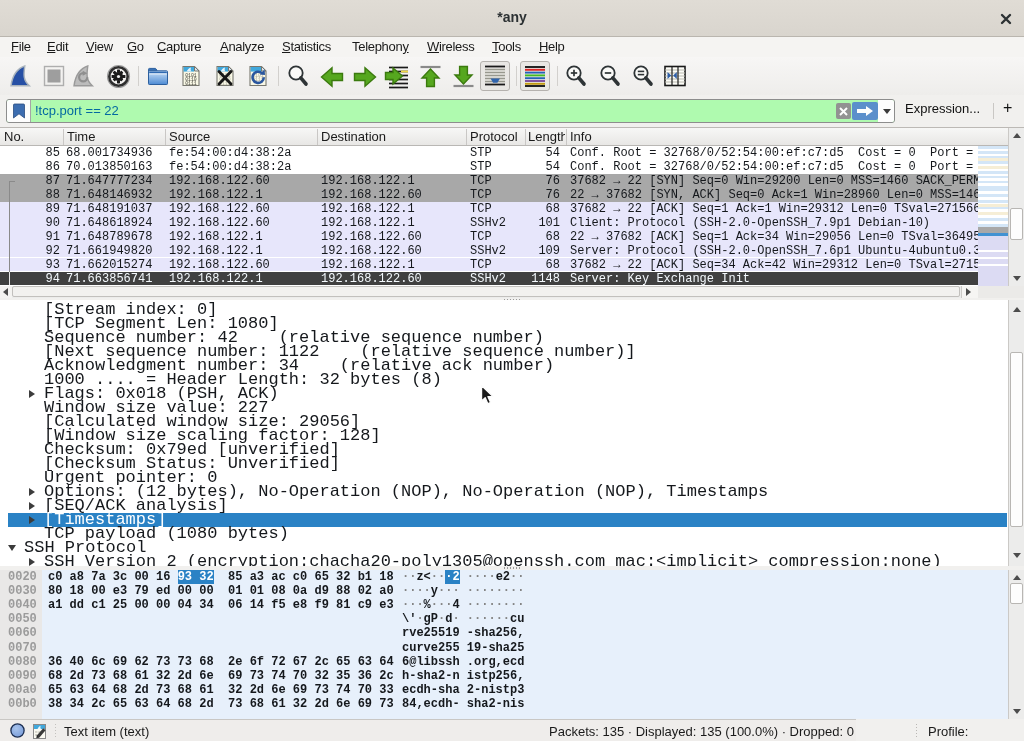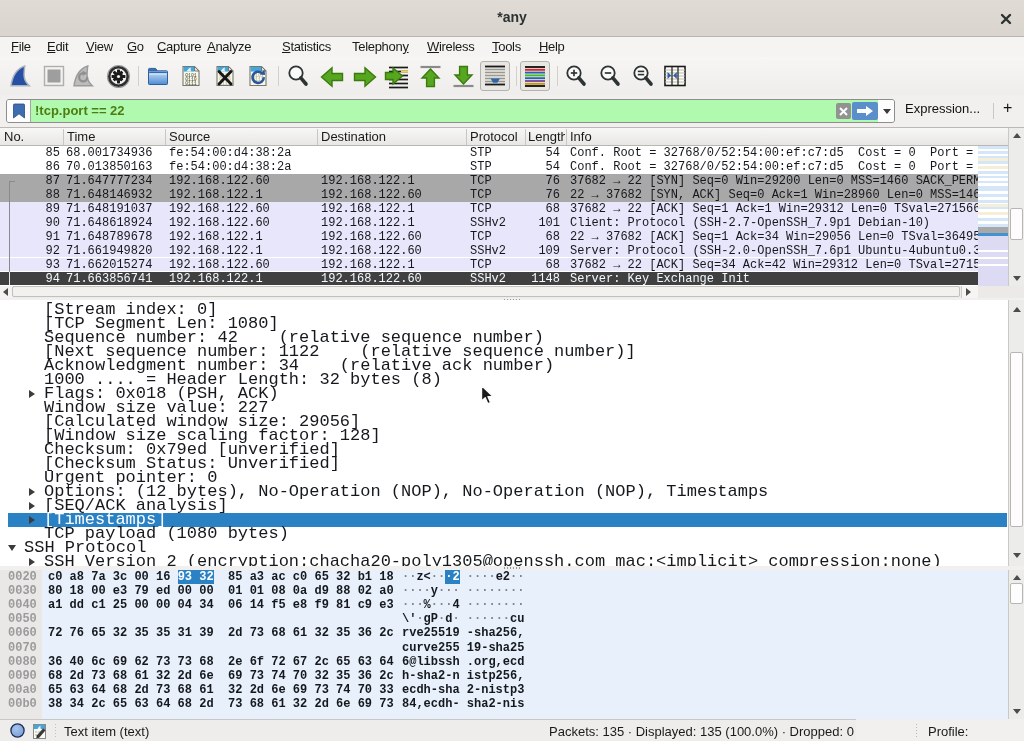--- a/index.html
+++ b/index.html
@@ -12,21 +12,21 @@
 #menubar span{position:absolute;top:0;line-height:20px;}
 
 #toolbar{position:absolute;left:0;top:57px;width:1024px;height:38px;background:linear-gradient(#f7f6f5,#eeedeb);}
 .ti{position:absolute;top:7px;}
 .tsep{position:absolute;top:9px;width:1px;height:20px;background:#d2d0cd;}
 .tbtn{position:absolute;top:4px;width:30px;height:30px;border:1px solid #b5b2ae;border-radius:3px;background:#e9e7e4;box-sizing:border-box;}
 
 #filterbar{position:absolute;left:0;top:95px;width:1024px;height:33px;background:#f1f0ee;border-bottom:1px solid #bcb9b5;box-sizing:border-box;}
 #ffield{position:absolute;left:6px;top:4px;width:889px;height:24px;background:#affaaf;border:1px solid #8d8d8d;border-radius:3px;box-sizing:border-box;}
 #fbk{position:absolute;left:0;top:0;width:23px;height:22px;background:#fdfdfd;border-right:1px solid #a5a5a5;border-radius:2px 0 0 2px;}
-#ftext{position:absolute;left:28px;top:0;line-height:22px;font-size:13px;color:#4d7c0f;font-weight:bold;}
+#ftext{position:absolute;left:28px;top:0;line-height:22px;font-size:13px;color:#0369a1;}
 #fclear{position:absolute;left:829px;top:3px;width:15px;height:16px;background:#929292;border-radius:2px;}
 #fapply{position:absolute;left:845px;top:2px;width:26px;height:18px;background:#5b8fcb;border-radius:2px;}
 #fcaret{position:absolute;left:876px;top:9px;width:0;height:0;border-left:4px solid transparent;border-right:4px solid transparent;border-top:5px solid #3a3a3a;}
 #fexpr{position:absolute;left:905px;top:6px;font-size:13px;color:#111;}
 #fsep{position:absolute;left:993px;top:8px;width:1px;height:16px;background:#c9c7c4;}
 #fplus{position:absolute;left:1003px;top:4px;font-size:16px;color:#111;}
 
 #pheader{position:absolute;left:0;top:128px;width:1008px;height:18px;background:linear-gradient(#f7f7f6,#e8e7e5);border-bottom:1px solid #b9b7b4;box-sizing:border-box;font-size:13px;color:#1a1a1a;}
 #pheader span{position:absolute;top:1px;line-height:16px;white-space:nowrap;overflow:hidden;}
 .hsep{position:absolute;top:1px;width:1px;height:16px;background:#c9c7c5;}
@@ -81,21 +81,21 @@
     <svg style="position:absolute;left:1000px;top:13px" width="12" height="12" viewBox="0 0 12 12">
         <path d="M2 2 L10 10 M10 2 L2 10" stroke="#2c3133" stroke-width="2.4" stroke-linecap="round"></path>
       </svg>
   </div>
   <div id="menubar">
     <span style="left:11px"><u>F</u>ile</span>
     <span style="left:47px"><u>E</u>dit</span>
     <span style="left:86px"><u>V</u>iew</span>
     <span style="left:127px"><u>G</u>o</span>
     <span style="left:157px"><u>C</u>apture</span>
-    <span style="left:207px"><u>A</u>nalyze</span>
+    <span style="left:220px"><u>A</u>nalyze</span>
     <span style="left:282px"><u>S</u>tatistics</span>
     <span style="left:352px">Telephon<u>y</u></span>
     <span style="left:427px"><u>W</u>ireless</span>
     <span style="left:492px"><u>T</u>ools</span>
     <span style="left:539px"><u>H</u>elp</span>
   </div>
   <div id="toolbar">
     <svg class="ti" style="left:9px" width="24" height="24" viewBox="0 0 24 24">
         <path d="M2 21.8 C3.5 11 8 4.5 15.8 2 C14.8 9.5 13.6 16 20.3 21.8 Z" fill="#2750a5" stroke="#aab4bd" stroke-width="1.4"></path>
       </svg>
@@ -308,21 +308,21 @@
     <div class="hsep" style="left:466px"></div>
     <div class="hsep" style="left:525px"></div>
     <div class="hsep" style="left:566px"></div>
   </div>
   <div id="plist">
     <div class="r" style="top:0px"><span class="cno">85</span><span class="ctm">68.001734936</span><span class="csc">fe:54:00:d4:38:2a</span><span class="cpr">STP</span><span class="cln">54</span><span class="cin">Conf. Root = 32768/0/52:54:00:ef:c7:d5  Cost = 0  Port = 0x8005</span></div>
     <div class="r" style="top:13.9px"><span class="cno">86</span><span class="ctm">70.013850163</span><span class="csc">fe:54:00:d4:38:2a</span><span class="cpr">STP</span><span class="cln">54</span><span class="cin">Conf. Root = 32768/0/52:54:00:ef:c7:d5  Cost = 0  Port = 0x8005</span></div>
     <div class="r rowgray" style="top:27.9px"><span class="cno">87</span><span class="ctm">71.647777234</span><span class="csc">192.168.122.60</span><span class="cds">192.168.122.1</span><span class="cpr">TCP</span><span class="cln">76</span><span class="cin">37682 → 22 [SYN] Seq=0 Win=29200 Len=0 MSS=1460 SACK_PERM=1 TSval=2715663914 TSecr=0 WS=128</span></div>
     <div class="r rowgray" style="top:41.8px"><span class="cno">88</span><span class="ctm">71.648146932</span><span class="csc">192.168.122.1</span><span class="cds">192.168.122.60</span><span class="cpr">TCP</span><span class="cln">76</span><span class="cin">22 → 37682 [SYN, ACK] Seq=0 Ack=1 Win=28960 Len=0 MSS=1460 SACK_PERM=1 TSval=3649505 WS=128</span></div>
     <div class="r rowlav" style="top:55.8px"><span class="cno">89</span><span class="ctm">71.648191037</span><span class="csc">192.168.122.60</span><span class="cds">192.168.122.1</span><span class="cpr">TCP</span><span class="cln">68</span><span class="cin">37682 → 22 [ACK] Seq=1 Ack=1 Win=29312 Len=0 TSval=2715663915 TSecr=3649505</span></div>
-    <div class="r rowlav" style="top:69.7px"><span class="cno">90</span><span class="ctm">71.648618924</span><span class="csc">192.168.122.60</span><span class="cds">192.168.122.1</span><span class="cpr">SSHv2</span><span class="cln">101</span><span class="cin">Client: Protocol (SSH-2.7-OpenSSH_7.9p1 Debian-10)</span></div>
+    <div class="r rowlav" style="top:69.7px"><span class="cno">90</span><span class="ctm">71.648618924</span><span class="csc">192.168.122.60</span><span class="cds">192.168.122.1</span><span class="cpr">SSHv2</span><span class="cln">101</span><span class="cin">Client: Protocol (SSH-2.0-OpenSSH_7.9p1 Debian-10)</span></div>
     <div class="r rowlav" style="top:83.7px"><span class="cno">91</span><span class="ctm">71.648789678</span><span class="csc">192.168.122.1</span><span class="cds">192.168.122.60</span><span class="cpr">TCP</span><span class="cln">68</span><span class="cin">22 → 37682 [ACK] Seq=1 Ack=34 Win=29056 Len=0 TSval=3649505 TSecr=2715663915</span></div>
     <div class="r rowlav" style="top:97.6px"><span class="cno">92</span><span class="ctm">71.661949820</span><span class="csc">192.168.122.1</span><span class="cds">192.168.122.60</span><span class="cpr">SSHv2</span><span class="cln">109</span><span class="cin">Server: Protocol (SSH-2.0-OpenSSH_7.6p1 Ubuntu-4ubuntu0.3)</span></div>
     <div class="r rowlav" style="top:111.6px"><span class="cno">93</span><span class="ctm">71.662015274</span><span class="csc">192.168.122.60</span><span class="cds">192.168.122.1</span><span class="cpr">TCP</span><span class="cln">68</span><span class="cin">37682 → 22 [ACK] Seq=34 Ack=42 Win=29312 Len=0 TSval=2715663928 TSecr=3649508</span></div>
     <div class="r rowsel" style="top:125.5px"><span class="cno">94</span><span class="ctm">71.663856741</span><span class="csc">192.168.122.1</span><span class="cds">192.168.122.60</span><span class="cpr">SSHv2</span><span class="cln">1148</span><span class="cin">Server: Key Exchange Init</span></div>
     <div style="position:absolute;left:9px;top:34.9px;width:1px;height:104.5px;background:#8a8a8a"></div>
     <div style="position:absolute;left:9px;top:34.9px;width:6px;height:1px;background:#8a8a8a"></div>
     <div style="position:absolute;left:9px;top:125.5px;width:1px;height:13.9px;background:#e8e8e8"></div>
   </div>
   <div id="minimap">
     <div class="mm" style="top:0px;height:42px;background:repeating-linear-gradient(180deg,#d4e6f7 0 2.5px,#ffffff 2.5px 5px);"></div>
@@ -397,21 +397,20 @@
       <div class="hx hascii" style="top:0px"><span class="dot">··</span>z&lt;<span class="dot">··</span><span class="hsel">·2</span> <span class="dot">····</span>e2<span class="dot">··</span></div>
     <div class="hx hoff" style="top:14.1px">0030</div>
       <div class="hx hbytes" style="top:14.1px">80 18 00 e3 79 ed 00 00  01 01 08 0a d9 88 02 a0</div>
       <div class="hx hascii" style="top:14.1px"><span class="dot">····</span>y<span class="dot">···</span> <span class="dot">········</span></div>
     <div class="hx hoff" style="top:28.2px">0040</div>
       <div class="hx hbytes" style="top:28.2px">a1 dd c1 25 00 00 04 34  06 14 f5 e8 f9 81 c9 e3</div>
       <div class="hx hascii" style="top:28.2px"><span class="dot">···</span>%<span class="dot">···</span>4 <span class="dot">········</span></div>
     <div class="hx hoff" style="top:42.3px">0050</div>
       <div class="hx hascii" style="top:42.3px">\'<span class="dot">·</span>gP<span class="dot">·</span>d<span class="dot">·</span> <span class="dot">······</span>cu</div>
     <div class="hx hoff" style="top:56.4px">0060</div>
-      <div class="hx hbytes" style="top:56.4px">72 76 65 32 35 35 31 39  2d 73 68 61 32 35 36 2c</div>
       <div class="hx hascii" style="top:56.4px">rve25519 -sha256,</div>
     <div class="hx hoff" style="top:70.5px">0070</div>
       <div class="hx hascii" style="top:70.5px">curve255 19-sha25</div>
     <div class="hx hoff" style="top:84.6px">0080</div>
       <div class="hx hbytes" style="top:84.6px">36 40 6c 69 62 73 73 68  2e 6f 72 67 2c 65 63 64</div>
       <div class="hx hascii" style="top:84.6px">6@libssh .org,ecd</div>
     <div class="hx hoff" style="top:98.7px">0090</div>
       <div class="hx hbytes" style="top:98.7px">68 2d 73 68 61 32 2d 6e  69 73 74 70 32 35 36 2c</div>
       <div class="hx hascii" style="top:98.7px">h-sha2-n istp256,</div>
     <div class="hx hoff" style="top:112.8px">00a0</div>

